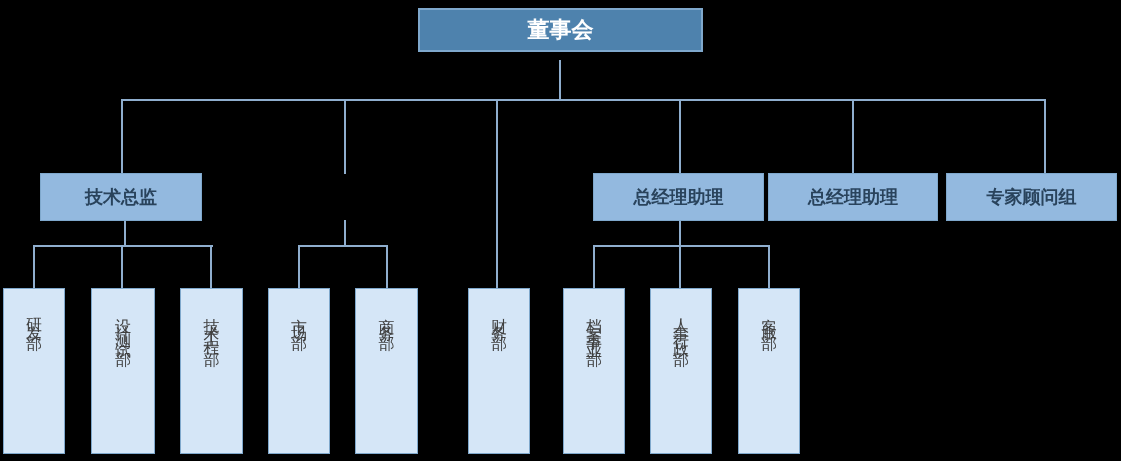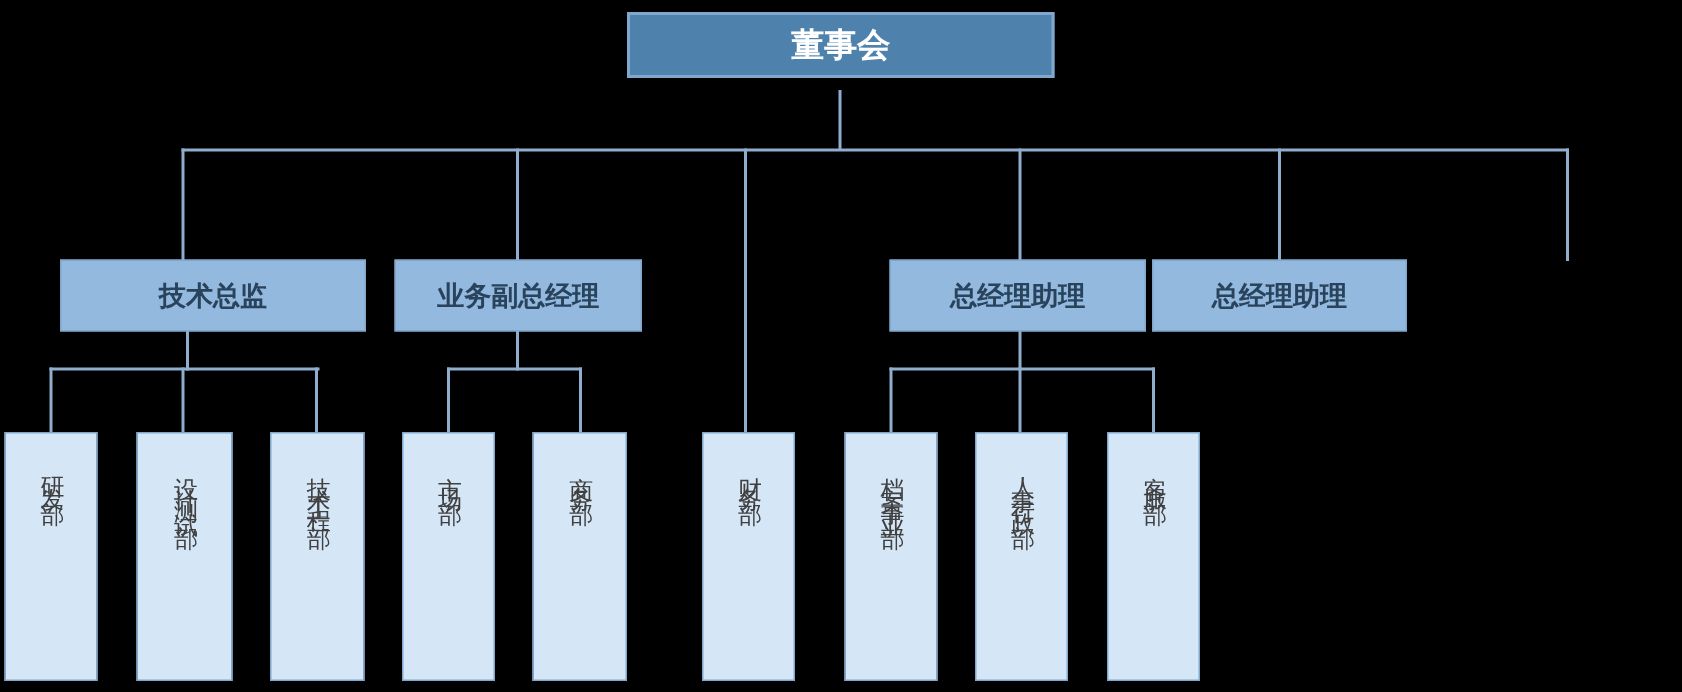--- a/index.html
+++ b/index.html
@@ -42,21 +42,21 @@
     font-weight: bold;
   }
   .l2 {
     top: 173px; height: 48px;
     background: var(--level2-fill);
     border: 1px solid var(--box-border);
     color: var(--level2-text);
     font-size: 18px;
     font-weight: bold;
   }
-  .l2-tech   { left: 40px;  width: 204px; }
+  .l2-tech   { left: 40px;  width: 162px; }
   .l2-biz    { left: 263px; width: 165px; }
   .l2-admin  { left: 593px; width: 171px; }
   .l2-gmasst { left: 768px; width: 170px; }
   .l2-expert { left: 946px; width: 171px; }
   .l3 {
     top: 288px; height: 166px;
     background: var(--level3-fill);
     border: 1.5px solid var(--box-border);
     color: var(--level3-text);
     font-size: 16px;
@@ -137,28 +137,28 @@
   <div class="line ln-admin-d2"></div>
   <div class="line ln-admin-d3"></div>
 
   <div class="box root-box">
     <span>董事会</span>
   </div>
 
   <div class="box l2 l2-tech">
     <span>技术总监</span>
   </div>
-  <div class="box l2 l2-biz">
-    <span>业务副总经理</span>
-  </div>
   <div class="box l2 l2-admin">
     <span>总经理助理</span>
   </div>
   <div class="box l2 l2-gmasst">
     <span>总经理助理</span>
+  </div>
+  <div class="box l2 l2-expert">
+    <span>专家顾问组</span>
   </div>
 
   <div class="box l3 l3-rd">
     <span class="vtext">研发部</span>
   </div>
   <div class="box l3 l3-design">
     <span class="vtext">设计测试部</span>
   </div>
   <div class="box l3 l3-eng">
     <span class="vtext">技术工程部</span>

